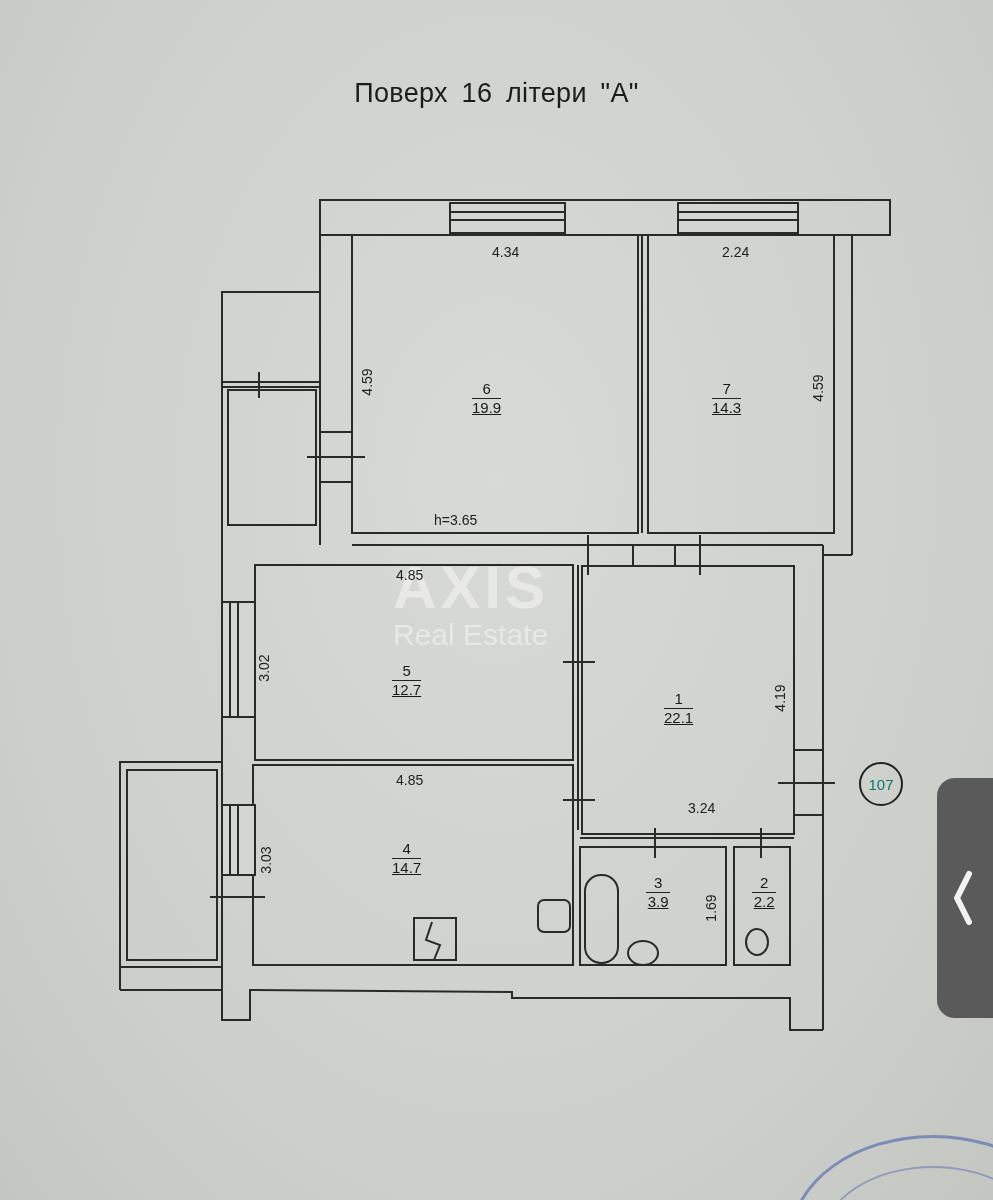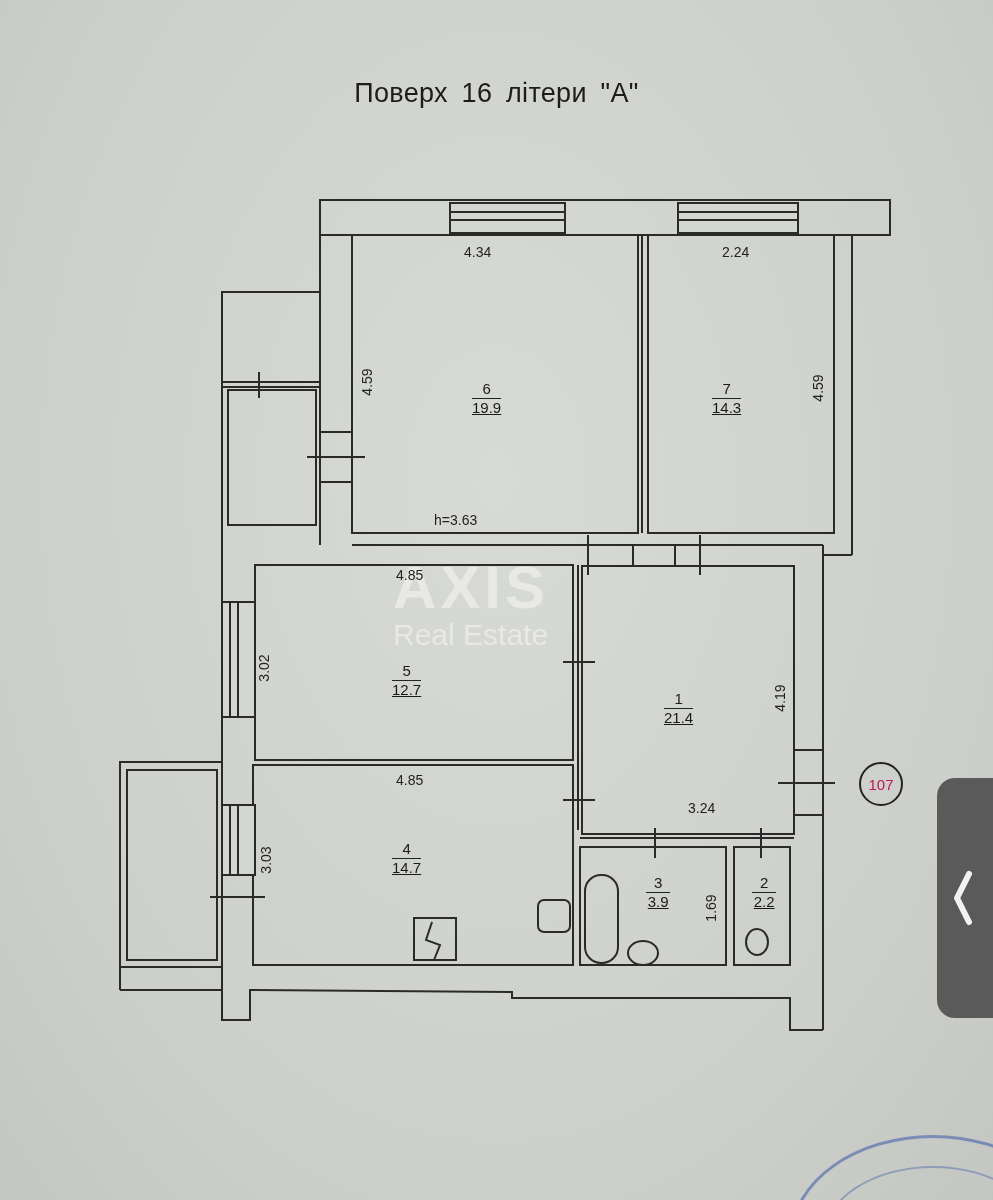--- a/index.html
+++ b/index.html
@@ -29,21 +29,21 @@
     .room .area { display: block; text-decoration: underline; }
     .watermark {
       position: absolute; left: 393px; top: 540px; color: rgba(255,255,255,0.45);
       text-align: left; pointer-events: none;
     }
     .watermark .big { font-size: 60px; font-weight: bold; letter-spacing: 4px; line-height: 60px; display:block;margin-top:18px; }
     .watermark .small { font-size: 30px; line-height: 34px; display:block; }
     .badge107 {
       position: absolute; left: 859px; top: 762px; width: 44px; height: 44px; border: 2px solid #222;
       border-radius: 50%; display: flex; align-items: center; justify-content: center;
-      font-size: 15px; color: #be185d; box-sizing: border-box;
+      font-size: 15px; color: #0f766e; box-sizing: border-box;
     }
     .nav-btn {
       position: absolute; left: 937px; top: 778px; width: 70px; height: 240px;
       background: #5a5a5a; border-radius: 18px 0 0 18px;
       display: flex; align-items: center; justify-content: flex-start; padding-left: 14px; box-sizing: border-box;
       cursor: pointer;
     }
     .nav-btn svg { display: block; }
     .stamp {
       position: absolute; left: 790px; top: 1135px; width: 280px; height: 200px;
@@ -134,27 +134,27 @@
   <rect x="585" y="875" width="33" height="88" rx="16"></rect>
   <ellipse cx="643" cy="953" rx="15" ry="12"></ellipse>
 
   <rect x="734" y="847" width="56" height="118"></rect>
   <ellipse cx="757" cy="942" rx="11" ry="13"></ellipse>
   <line x1="580" y1="838" x2="794" y2="838"></line>
   <line x1="655" y1="828" x2="655" y2="858"></line>
   <line x1="761" y1="828" x2="761" y2="858"></line>
 </svg>
 
-<div class="dim" style="left:464px;top:244px;">4.34</div>
+<div class="dim" style="left:492px;top:244px;">4.34</div>
 <div class="dim v" style="left:353px;top:374px;">4.59</div>
 <div class="room" style="left:472px;top:380px;">
   <span class="num">6</span>
   <span class="area">19.9</span>
 </div>
-<div class="dim" style="left:434px;top:512px;">h=3.63</div>
+<div class="dim" style="left:434px;top:512px;">h=3.65</div>
 
 <div class="dim" style="left:722px;top:244px;">2.24</div>
 <div class="dim v" style="left:804px;top:380px;">4.59</div>
 <div class="room" style="left:712px;top:380px;">
   <span class="num">7</span>
   <span class="area">14.3</span>
 </div>
 
 <div class="watermark">
   <span class="big">AXIS</span>
@@ -165,21 +165,21 @@
 <div class="dim v" style="left:250px;top:660px;">3.02</div>
 <div class="room" style="left:392px;top:662px;">
   <span class="num">5</span>
   <span class="area">12.7</span>
 </div>
 
 <div class="dim" style="left:688px;top:800px;">3.24</div>
 <div class="dim v" style="left:766px;top:690px;">4.19</div>
 <div class="room" style="left:664px;top:690px;">
   <span class="num">1</span>
-  <span class="area">21.4</span>
+  <span class="area">22.1</span>
 </div>
 <div class="badge107">107</div>
 
 <div class="dim" style="left:396px;top:772px;">4.85</div>
 <div class="dim v" style="left:252px;top:852px;">3.03</div>
 <div class="room" style="left:392px;top:840px;">
   <span class="num">4</span>
   <span class="area">14.7</span>
 </div>
 

